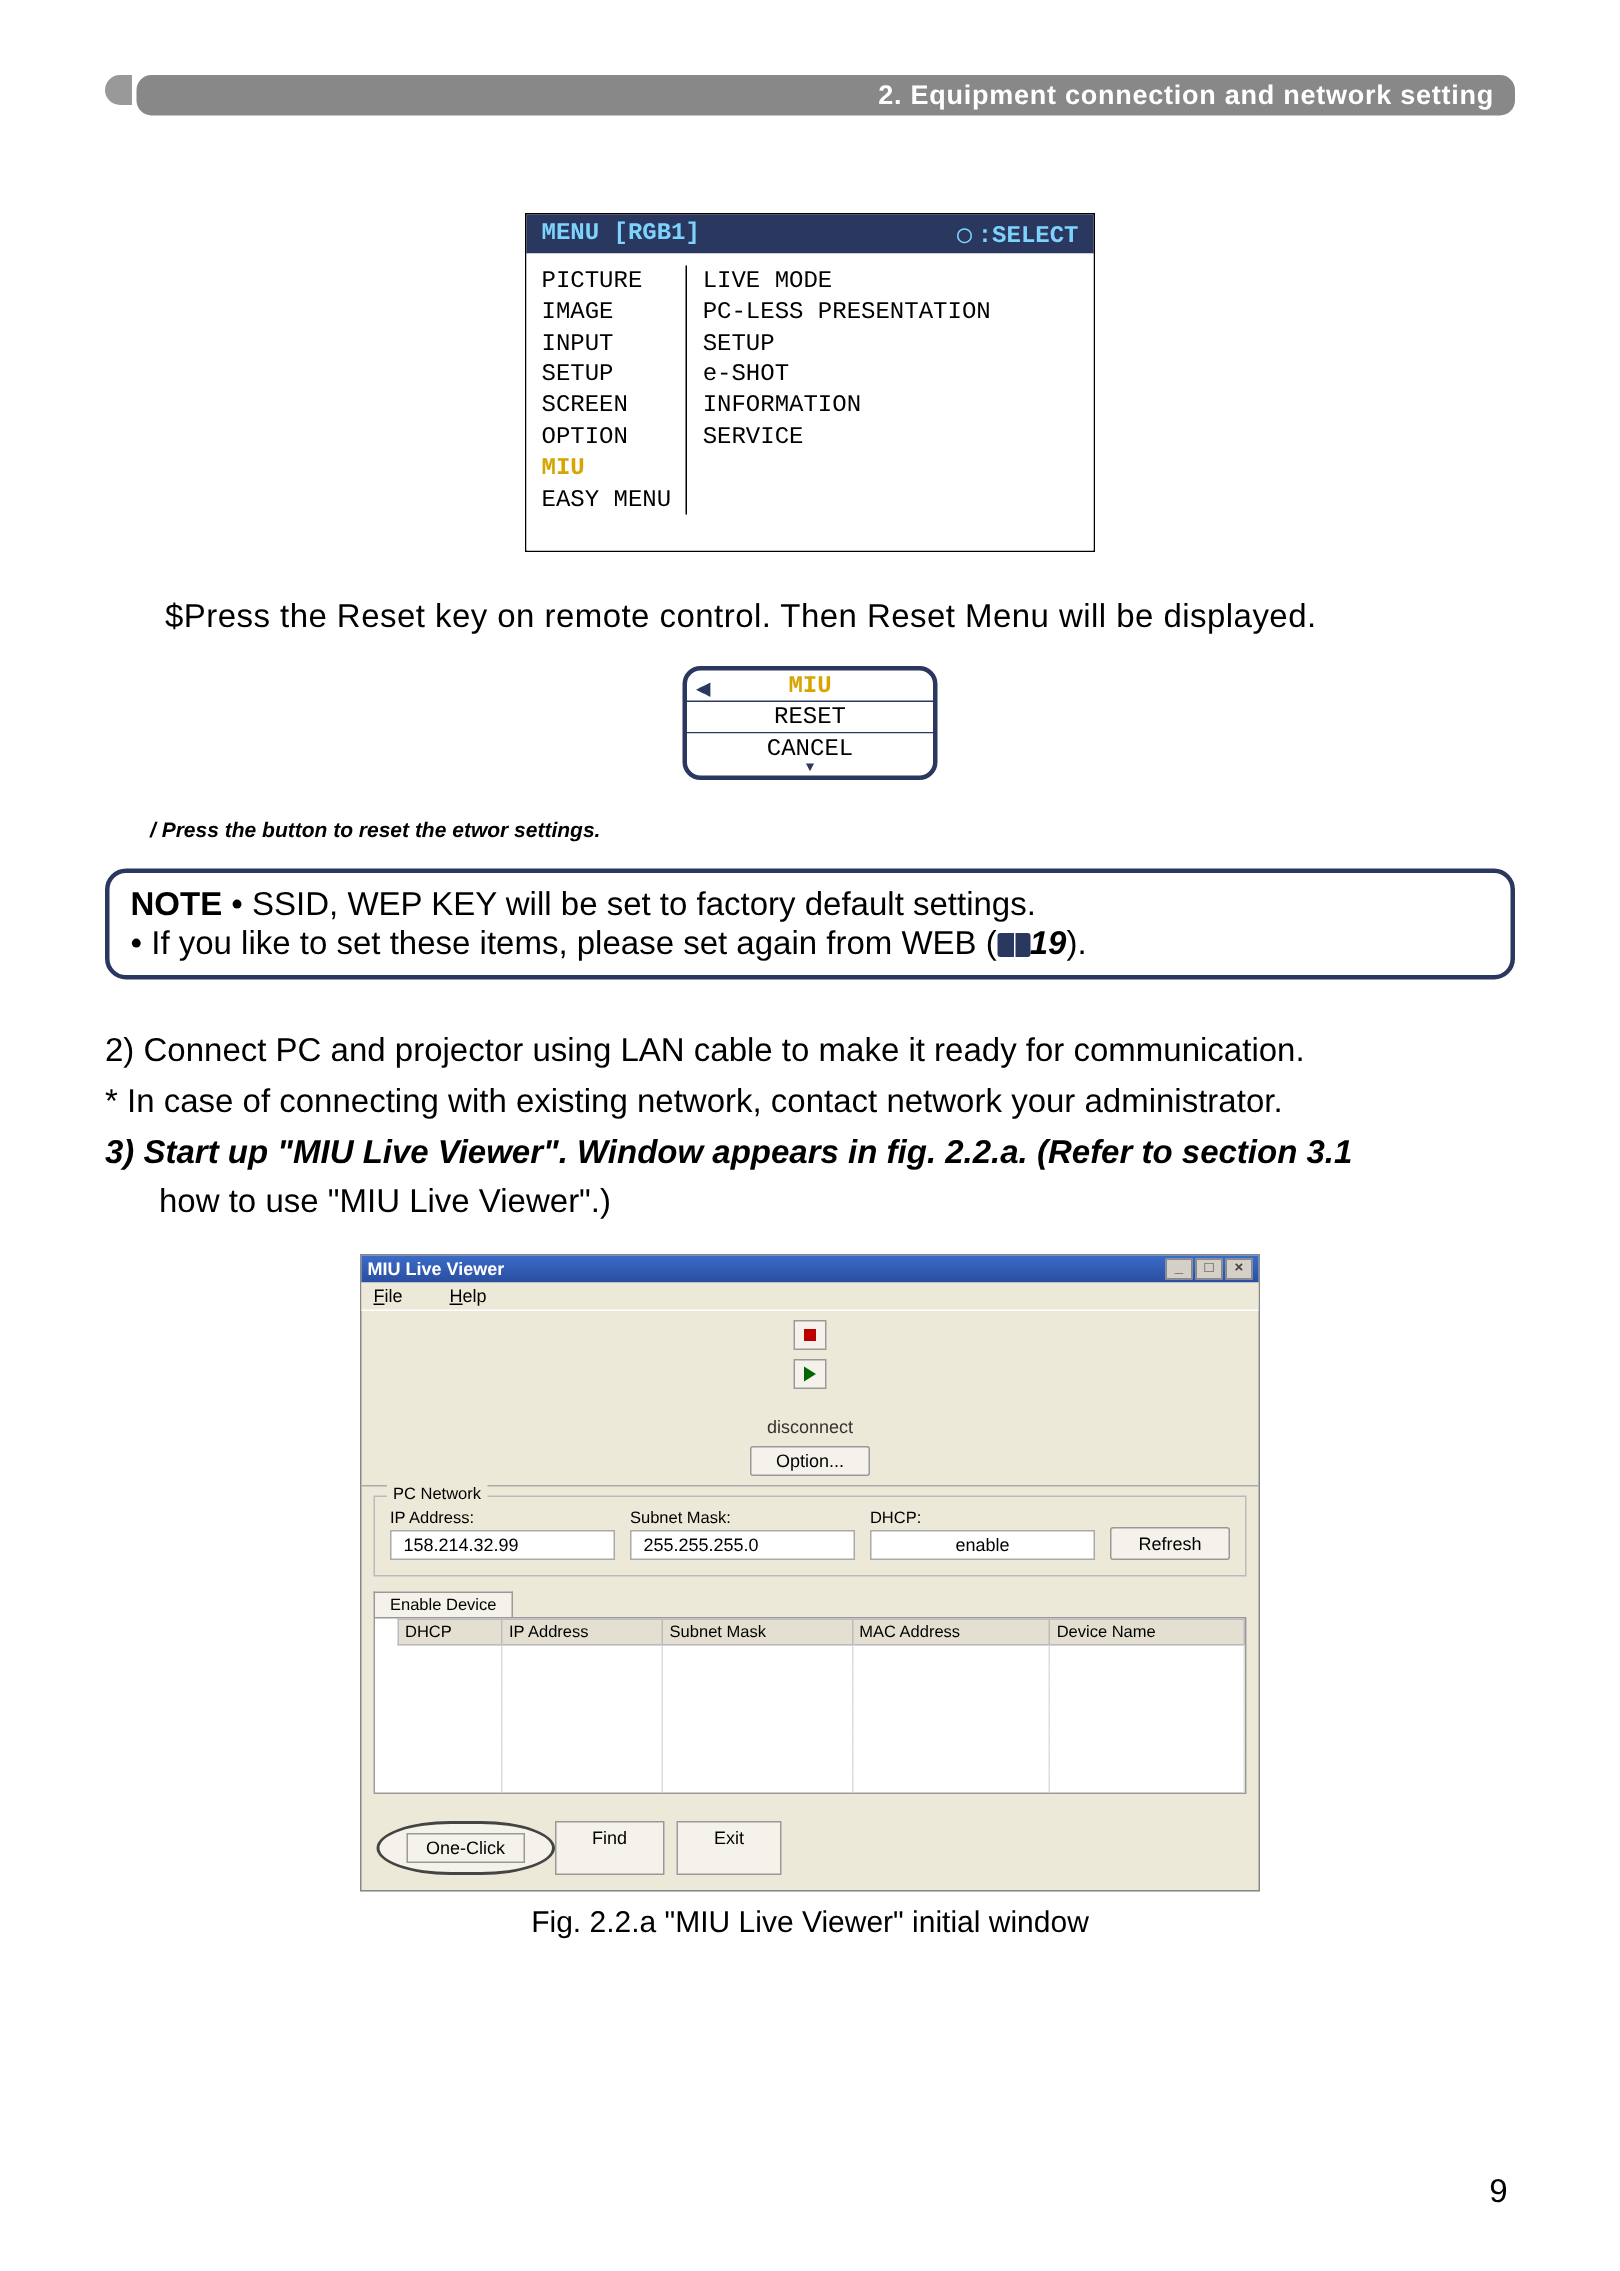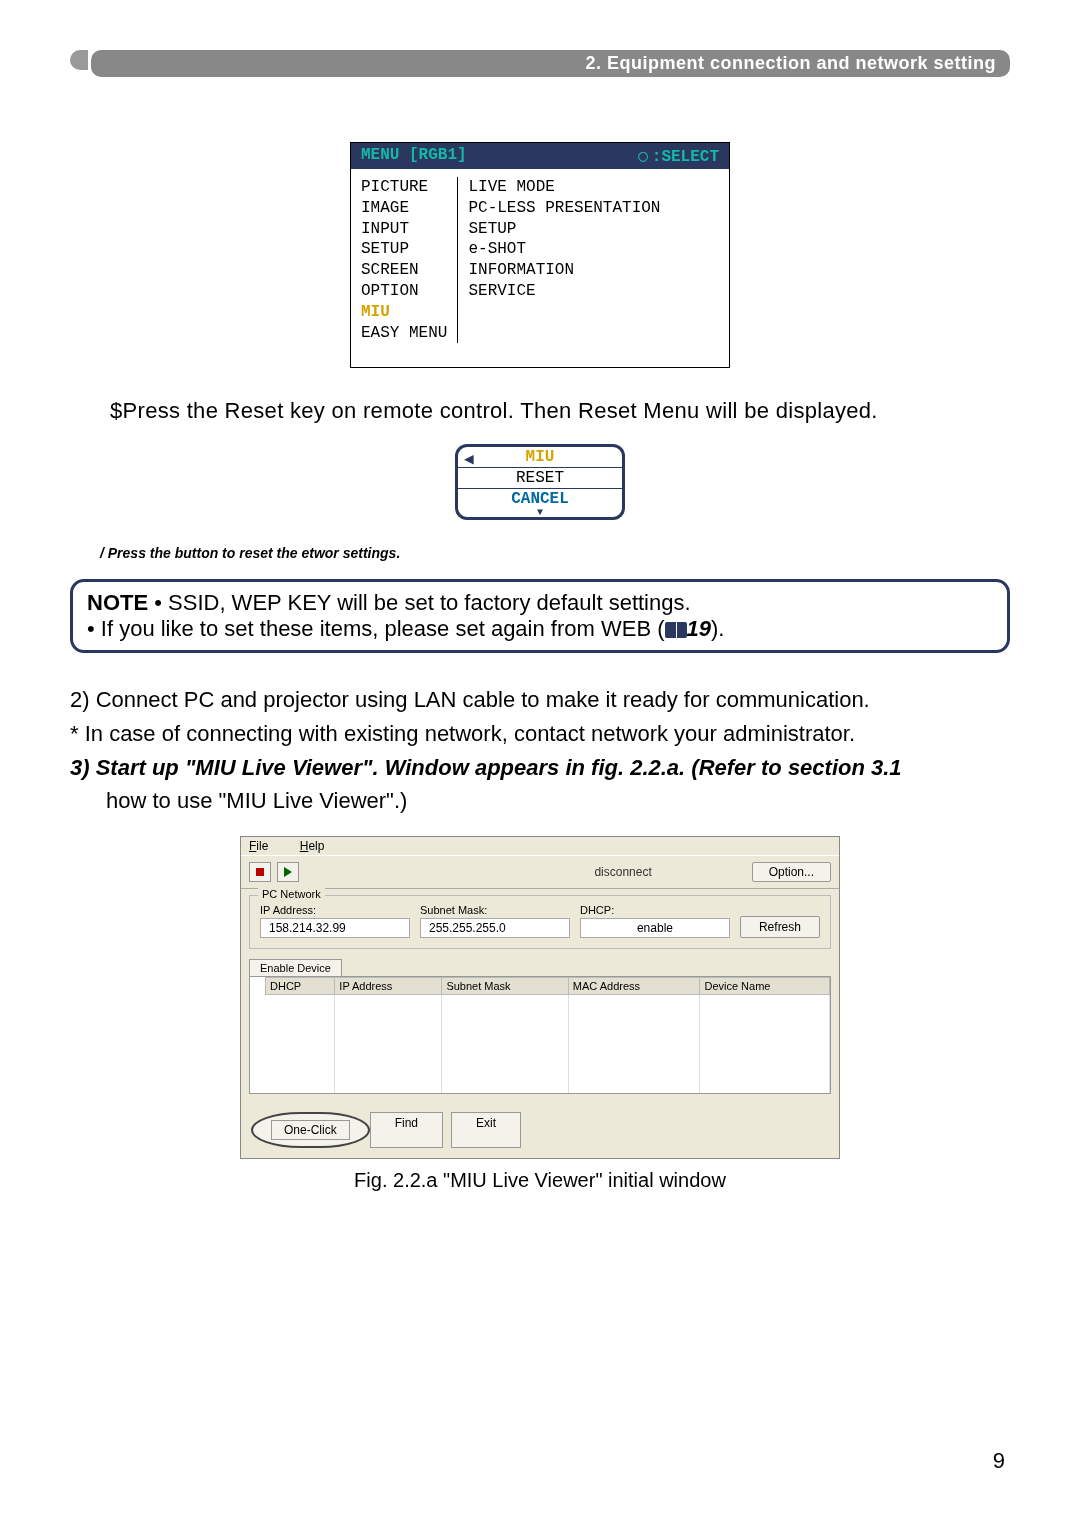--- a/index.html
+++ b/index.html
@@ -38,21 +38,21 @@
     .spacer-small { height: 50px; }
     .menu-box {
       width: 380px;
       margin: 0 auto 30px;
       border: 1px solid #000;
       font-family: "Courier New", monospace;
       font-size: 16px;
     }
     .menu-header {
       background: #2a3860;
-      color: #14b8a6;
+      color: #7dd3fc;
       display: flex;
       justify-content: space-between;
       padding: 3px 10px;
       font-weight: bold;
     }
     .menu-header-right::before {
       content: "◯";
       margin-right: 4px;
     }
     .menu-body {
@@ -74,21 +74,21 @@
       border: 3px solid #2a3860;
       border-radius: 12px;
       overflow: hidden;
       font-family: "Courier New", monospace;
       text-align: center;
       font-size: 16px;
     }
     .reset-row { padding: 1px 0; position: relative; }
     .reset-row.title { color: #d8a400; font-weight: bold; border-bottom: 1px solid #2a3860; }
     .reset-row.mid { border-bottom: 1px solid #2a3860; }
-    .reset-row.cancel { background: #fff; color: #0369a1; font-weight: bold; }
+    .reset-row.cancel { background: #fff; color: #000000; font-weight: normal; }
     .reset-arrow-l { position: absolute; left: 6px; top: 2px; color: #2a3860; }
     .reset-arrow-b { display:block; text-align:center; color:#2a3860; font-size:10px; line-height:8px; }
     .step-text { font-size: 14px; font-style: italic; font-weight: bold; margin: 10px 0 18px 30px; }
     .step-text .sym { font-family: sans-serif; }
     .note-box {
       border: 3px solid #2a3860;
       border-radius: 14px;
       padding: 8px 14px;
       font-size: 22px;
       margin-bottom: 32px;
@@ -142,20 +142,21 @@
     .vw-menubar { padding: 2px 8px; background: #ece9d8; }
     .vw-menubar span { margin-right: 14px; }
     .vw-menubar u { text-decoration: underline; }
     .vw-toolbar {
       display: flex;
       align-items: center;
       padding: 6px 8px;
       border-top: 1px solid #fff;
       border-bottom: 1px solid #aaa;
       gap: 6px;
+      flex-direction: column;
     }
     .tb-btn {
       width: 22px; height: 20px;
       border: 1px solid #999;
       background: #f4f2ea;
       display:flex; align-items:center; justify-content:center;
       font-size:12px;
     }
     .tb-stop { width:8px; height:8px; background:#b00; }
     .tb-play { width:0;height:0; border-left:8px solid #060; border-top:5px solid transparent; border-bottom:5px solid transparent; }
@@ -302,20 +303,28 @@
 </div>
 
 <div class="para">2) Connect PC and projector using LAN cable to make it ready for communication.</div>
 <div class="para">* In case of connecting with existing network, contact network your administrator.</div>
 <div class="para bi">
   <span>3) Start up "MIU Live Viewer". Window appears in fig. 2.2.a. (Refer </span><span>to section 3.1</span>
 </div>
 <div class="para indent">how to use "MIU Live Viewer".)</div>
 
 <div class="viewer-window">
+  <div class="vw-title">
+    <span>MIU Live Viewer</span>
+    <div class="vw-ctrl">
+      <span>_</span>
+      <span>□</span>
+      <span>×</span>
+    </div>
+  </div>
   <div class="vw-menubar">
     <span><u>F</u><span>ile</span></span>
     <span><u>H</u><span>elp</span></span>
   </div>
   <div class="vw-toolbar">
     <div class="tb-btn">
         <div class="tb-stop"></div>
       </div>
     <div class="tb-btn">
         <div class="tb-play"></div>

